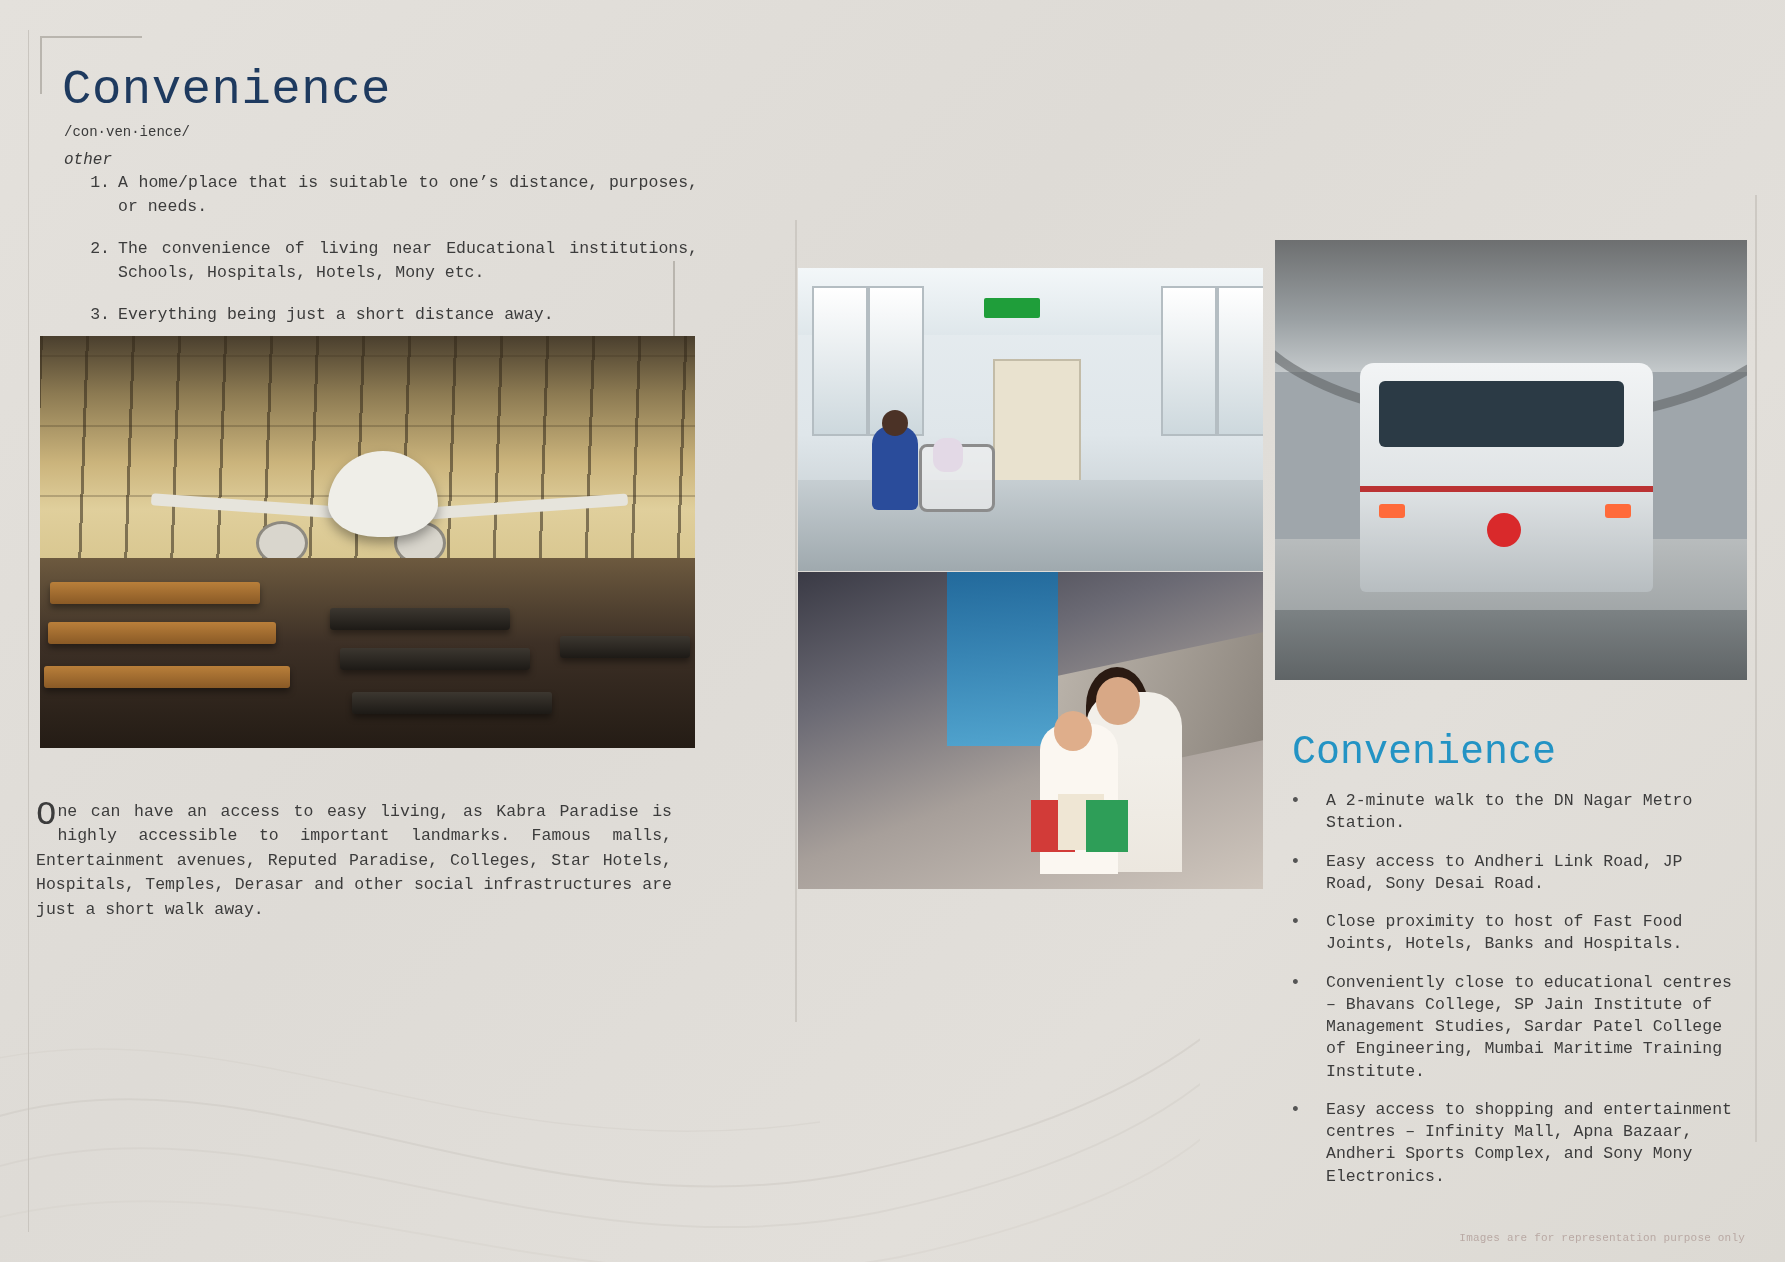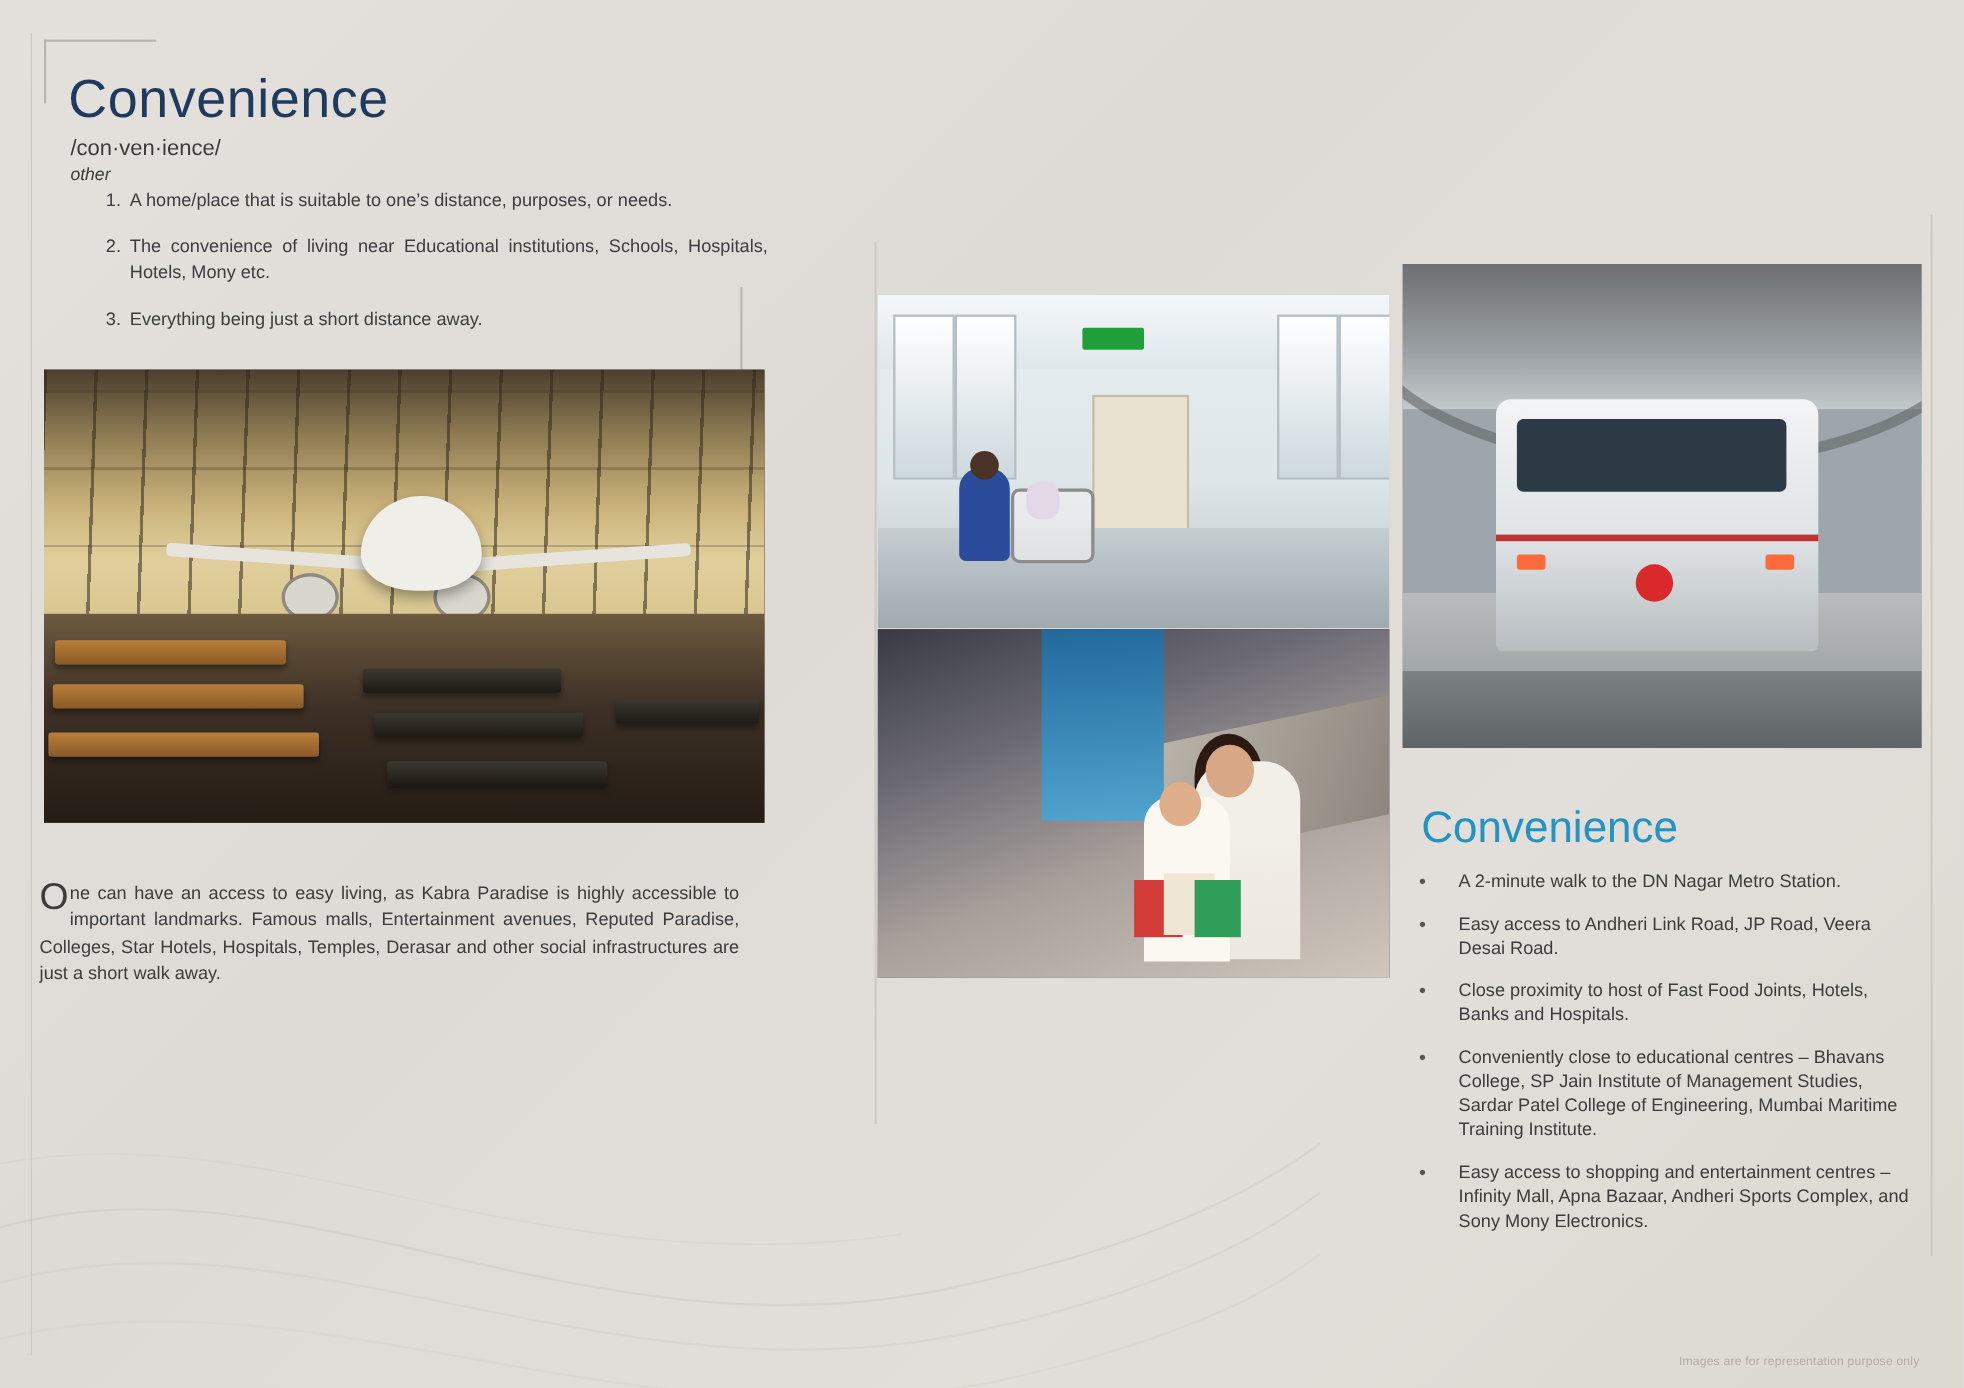--- a/index.html
+++ b/index.html
@@ -11,20 +11,21 @@
     height: 1262px;
     background: #e0ddd8;
     font-family: "Liberation Sans", sans-serif;
     overflow: hidden;
     position: relative;
   }
   .page {
     position: absolute;
     inset: 0;
     background: linear-gradient(135deg, #e4e1dc 0%, #dedbd6 40%, #e2dfda 70%, #dcd9d3 100%);
+    font-family: Liberation Mono, monospace;
   }
   
   .swoosh {
     position: absolute;
     left: 0;
     bottom: 0;
     width: 1200px;
     height: 560px;
     pointer-events: none;
     opacity: 0.55;
@@ -68,21 +69,21 @@
     font-size: 49px;
     color: #1e3a5f;
     font-weight: 400;
     letter-spacing: 0.5px;
     line-height: 1;
   }
   .phonetic {
     position: absolute;
     left: 24px;
     top: 88px;
-    font-size: 20px;
+    font-size: 14px;
     color: #3a3a3a;
   }
   .pos {
     position: absolute;
     left: 24px;
     top: 115px;
     font-size: 16px;
     color: #3a3a3a;
     font-style: italic;
   }
@@ -425,21 +426,21 @@
 
   <div class="right-title">Convenience</div>
 
   <div class="bullets">
     <div class="bullet">
       <div class="dot">•</div>
       <div class="btxt">A 2-minute walk to the DN Nagar Metro Station.</div>
     </div>
     <div class="bullet">
       <div class="dot">•</div>
-      <div class="btxt">Easy access to Andheri Link Road, JP Road, Veera Desai Road.</div>
+      <div class="btxt">Easy access to Andheri Link Road, JP Road, Sony Desai Road.</div>
     </div>
     <div class="bullet">
       <div class="dot">•</div>
       <div class="btxt">Close proximity to host of Fast Food Joints, Hotels, Banks and Hospitals.</div>
     </div>
     <div class="bullet">
       <div class="dot">•</div>
       <div class="btxt">Conveniently close to educational centres – Bhavans College, SP Jain Institute of Management Studies, Sardar Patel College of Engineering, Mumbai Maritime Training Institute.</div>
     </div>
     <div class="bullet">

